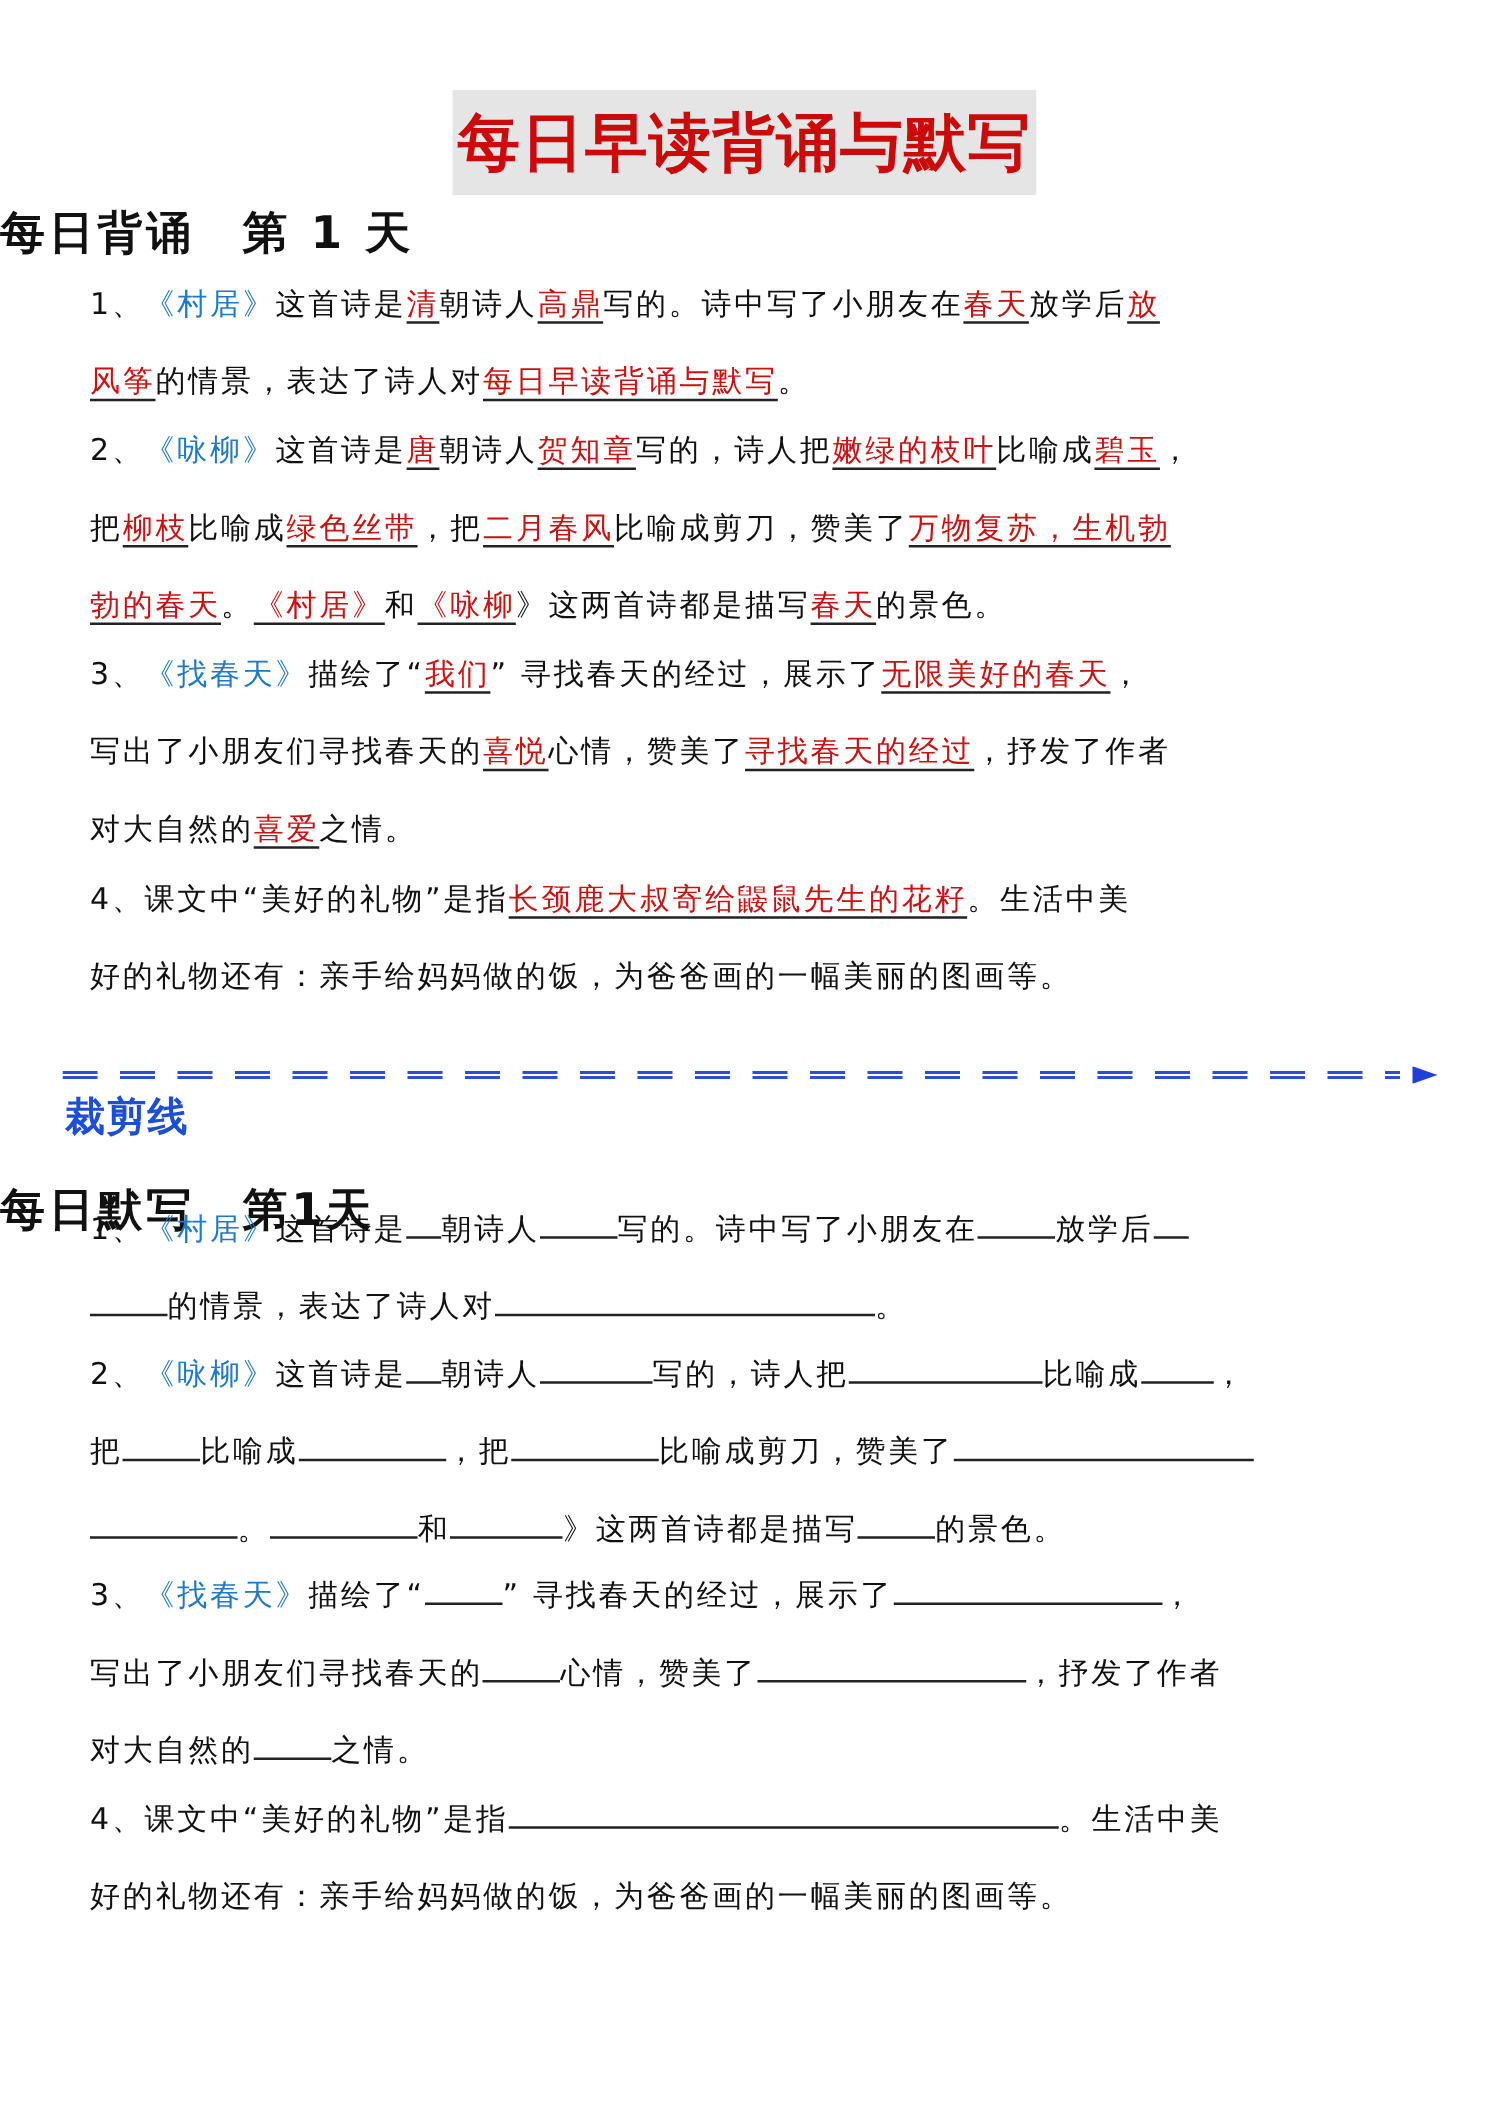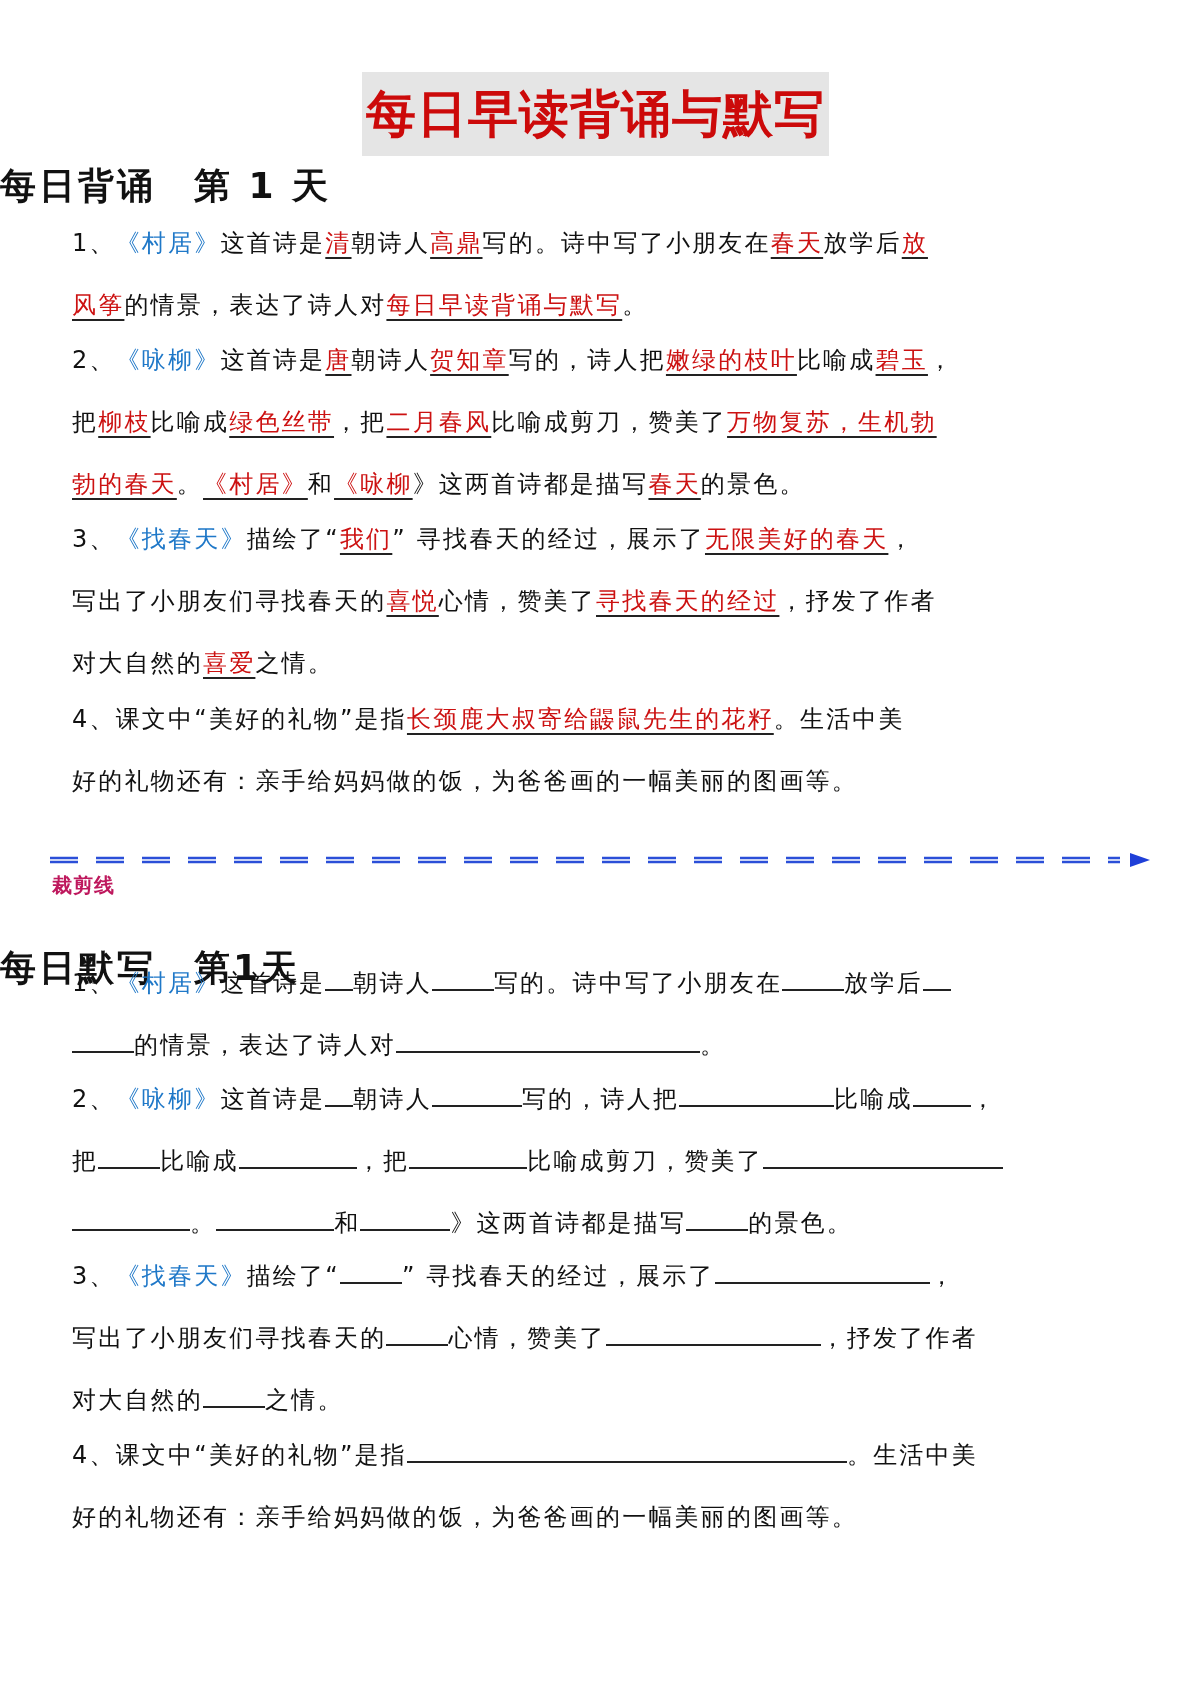--- a/index.html
+++ b/index.html
@@ -8,21 +8,21 @@
   .title-row { position:absolute; top:72px; left:0; width:1191px; display:flex; justify-content:center; align-items:center; }
   .title-main { font-size:50px; font-weight:bold; color:#111; letter-spacing:1px; line-height:84px; }
   .title-hl { font-size:50px; font-weight:bold; color:#cc0a0a; background:#e5e5e5; line-height:84px; padding:0 4px; letter-spacing:1px; }
   .section-title { position:absolute; left:0; width:977px; text-align:left; font-size:36px; font-weight:bold; letter-spacing:3px; color:#111; }
   .section-title .gap { display:inline-block; width:38px; }
   .para { position:absolute; left:72px; width:1050px; font-size:24px; line-height:62px; letter-spacing:2.2px; color:#111; }
   .blue { color:#1f78c8; }
   .ans { color:#cc1111; text-decoration:underline; text-decoration-color:#222; text-underline-offset:6px; text-decoration-thickness:2px; }
   .blank { display:inline-block; border-bottom:2px solid #222; height:22px; vertical-align:baseline; }
   .cut-line { position:absolute; top:853px; left:50px; width:1100px; height:14px; }
-  .cut-label { position:absolute; top:872px; left:52px; font-size:20px; font-weight:bold; color:#be185d; font-family:"DejaVu Serif", serif; letter-spacing:1px; }
+  .cut-label { position:absolute; top:872px; left:52px; font-size:32px; font-weight:bold; color:#1d4ed8; font-family:"DejaVu Serif", serif; letter-spacing:1px; }
 </style>
 </head>
 <body>
 
 <div class="title-row">
     <span class="title-hl">每日早读背诵与默写</span>
 </div>
 
 <div class="section-title" style="top:162px;">
   <span>每日背诵</span><span class="gap"></span><span>第 1 天</span>

